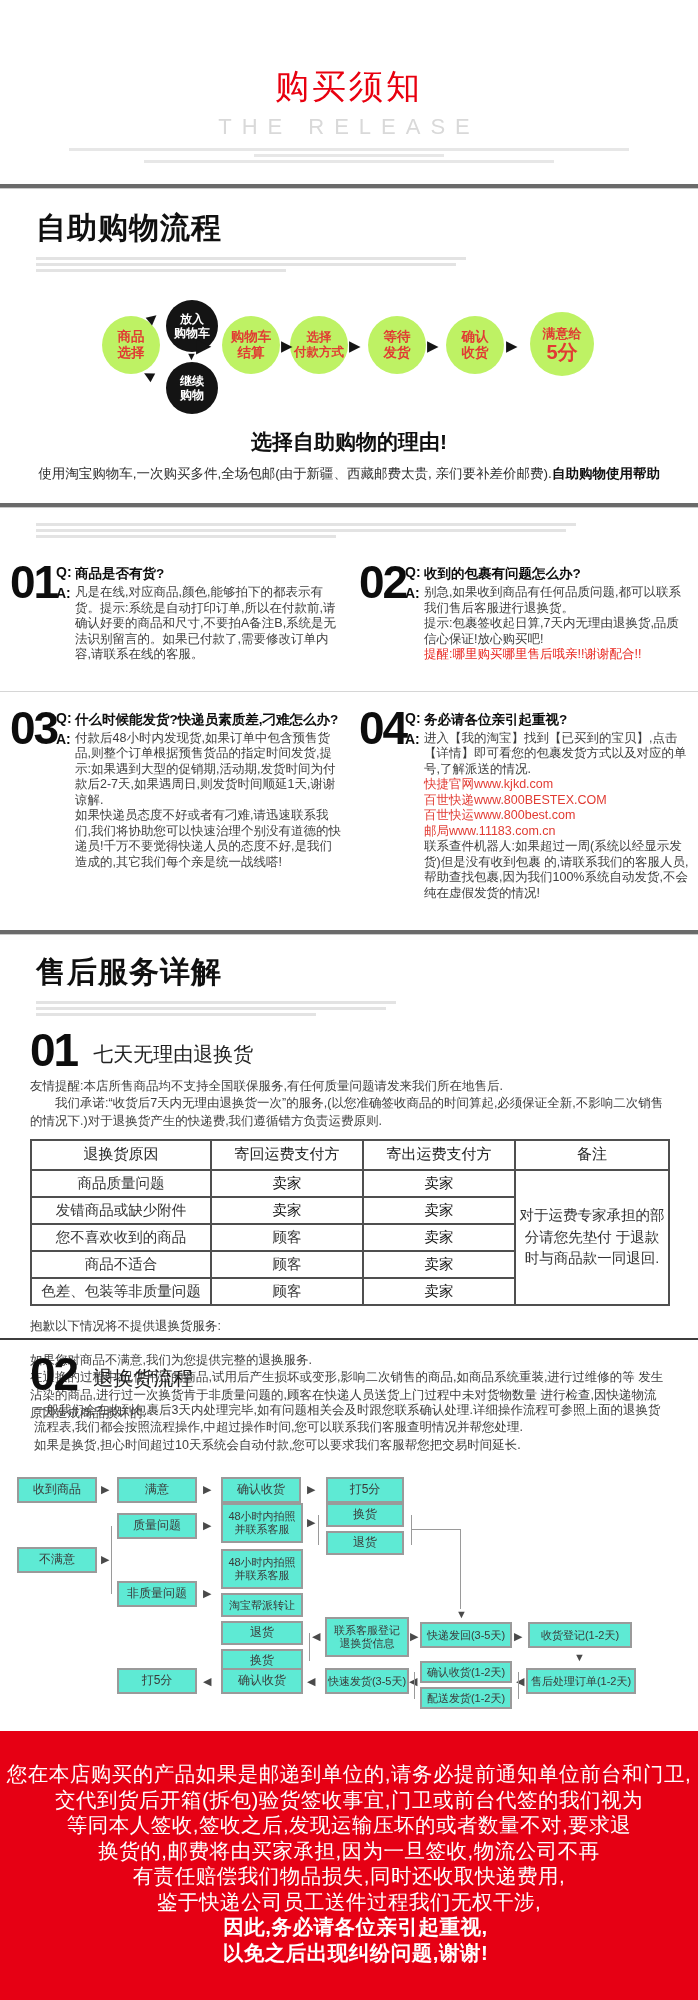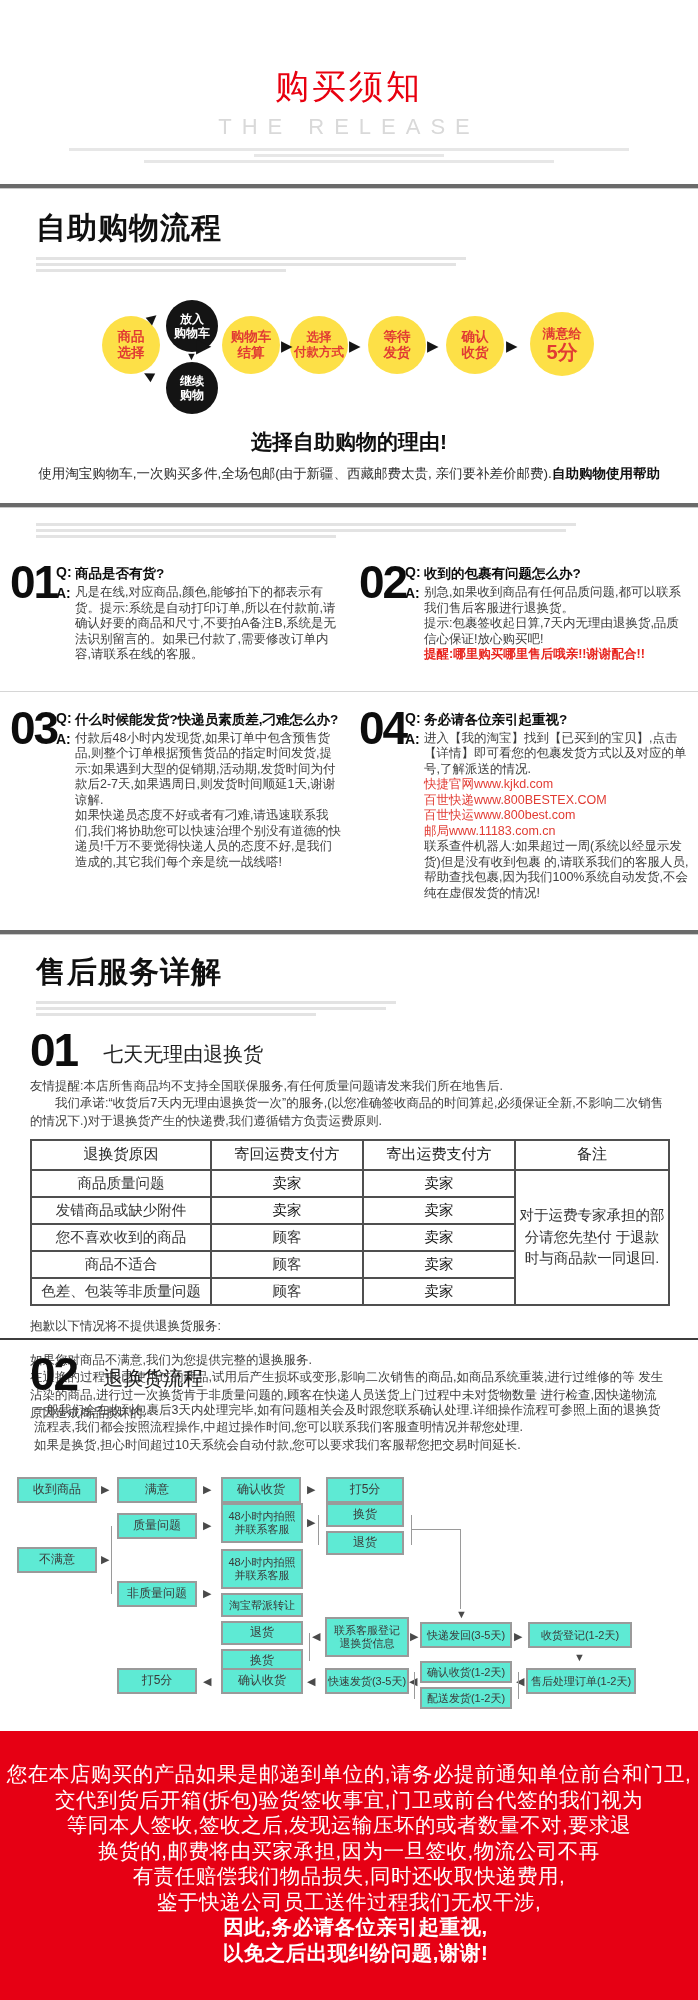--- a/index.html
+++ b/index.html
@@ -19,47 +19,47 @@
   .fake-lines .fl{height:3px;background:#e7e7e7;margin:3px auto;}
   .fake-lines.left .fl{margin:3px 0;background:#e3e3e3;}
 
   .sec{position:absolute;left:0;width:698px;}
   .sec-h{font-size:30px;font-weight:900;color:#101010;padding:0 0 0 36px;letter-spacing:1px;}
   .sec-pad{padding-left:36px;}
 
   
   .flow-diagram{position:relative;height:138px;margin-top:6px;}
   .circ{position:absolute;border-radius:50%;color:#fff;display:flex;flex-direction:column;align-items:center;justify-content:center;text-align:center;font-weight:700;line-height:1.2;}
-  .circ.red{background:#fde047;width:58px;height:58px;font-size:13.5px;}
+  .circ.red{background:#bef264;width:58px;height:58px;font-size:13.5px;}
   .circ.black{background:#141414;width:52px;height:52px;font-size:12px;}
   .circ.c6{width:64px;height:64px;}
   .circ .big{font-size:20px;font-weight:900;line-height:1;}
   .flow-arrow{position:absolute;color:#141414;line-height:1;}
   .reason-h{margin-top:12px;text-align:center;font-size:21px;font-weight:900;color:#101010;}
   .reason-t{margin-top:9px;text-align:center;font-size:13.5px;color:#2e2e2e;}
   .reason-link{font-weight:800;color:#111;}
 
   
   .qa-grid{display:flex;margin-top:26px;}
   .qa-col{width:349px;box-sizing:border-box;}
   .qa-item{display:flex;}
   .qa-num{font-size:46px;font-weight:900;color:#0d0d0d;line-height:0.82;width:56px;flex-shrink:0;padding-left:10px;box-sizing:border-box;letter-spacing:-2px;}
   .qa-body{flex:1;}
   .qa-row{display:flex;margin-bottom:2px;}
   .qa-lbl{font-weight:800;font-size:14px;width:19px;flex-shrink:0;color:#0d0d0d;}
   .qa-q{font-weight:800;font-size:13.5px;color:#0d0d0d;padding-top:1px;}
   .qa-a{font-size:12.5px;color:#3e3e3e;line-height:1.24;width:266px;}
   .red{color:#e13b33;}
-  .red-b{color:#e8261f;font-weight:700;}
+  .red-b{color:#e8261f;font-weight:400;}
   .faq-divider{height:1px;background:#d6d6d6;margin-top:26px;}
 
   
   .sub-h{display:flex;align-items:flex-end;padding-left:30px;}
   .sub-num{font-size:46px;font-weight:900;color:#0d0d0d;line-height:0.82;letter-spacing:-2px;}
-  .sub-t{font-size:20px;color:#222;margin-left:26px;padding-bottom:2px;font-weight:400;}
+  .sub-t{font-size:20px;color:#222;margin-left:16px;padding-bottom:2px;font-weight:400;}
   .para{font-size:12.5px;color:#3e3e3e;line-height:1.42;padding:0 30px;}
   .indent{text-indent:2em;}
   table.rt{border-collapse:collapse;margin:8px 0 0 30px;width:638px;table-layout:fixed;}
   table.rt th,table.rt td{border:2px solid #4f4f4f;text-align:center;padding:2px 2px;}
   table.rt th{font-size:15px;font-weight:500;color:#1d1d1d;height:24px;}
   table.rt td{font-size:14.5px;color:#333;height:21px;}
   td.payer{font-weight:400;}
   td.payer.bold{font-weight:400;color:#111;}
   td.remark{font-size:14px;line-height:1.5;text-align:left;padding:0 8px;color:#333;}
 

